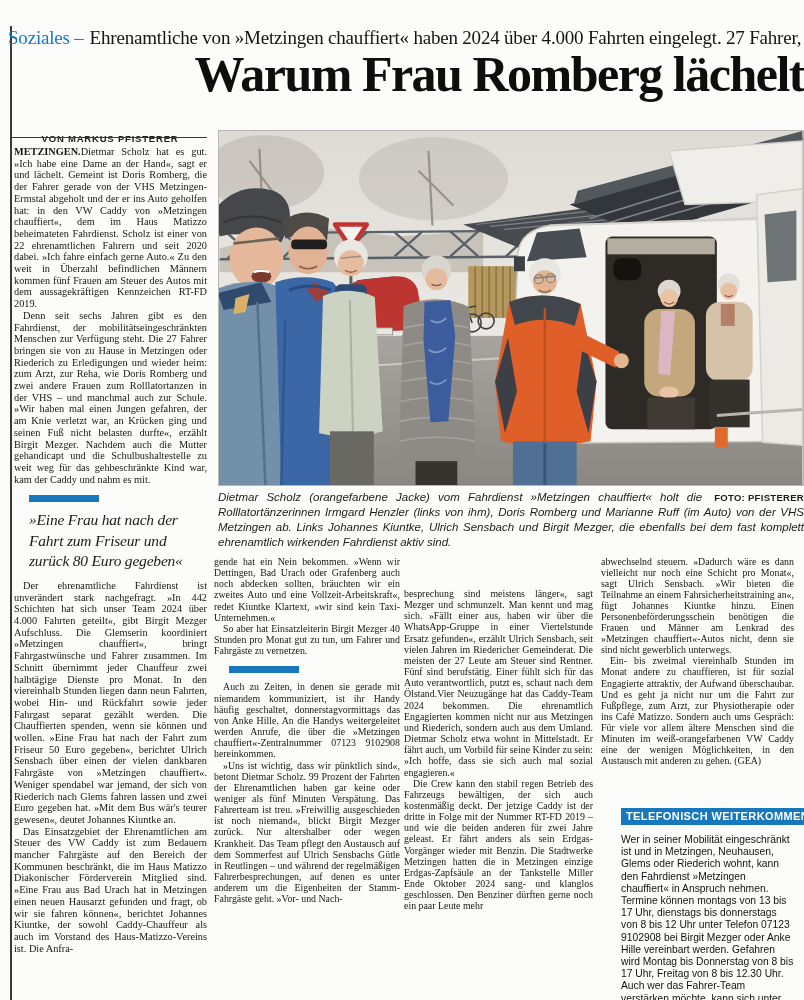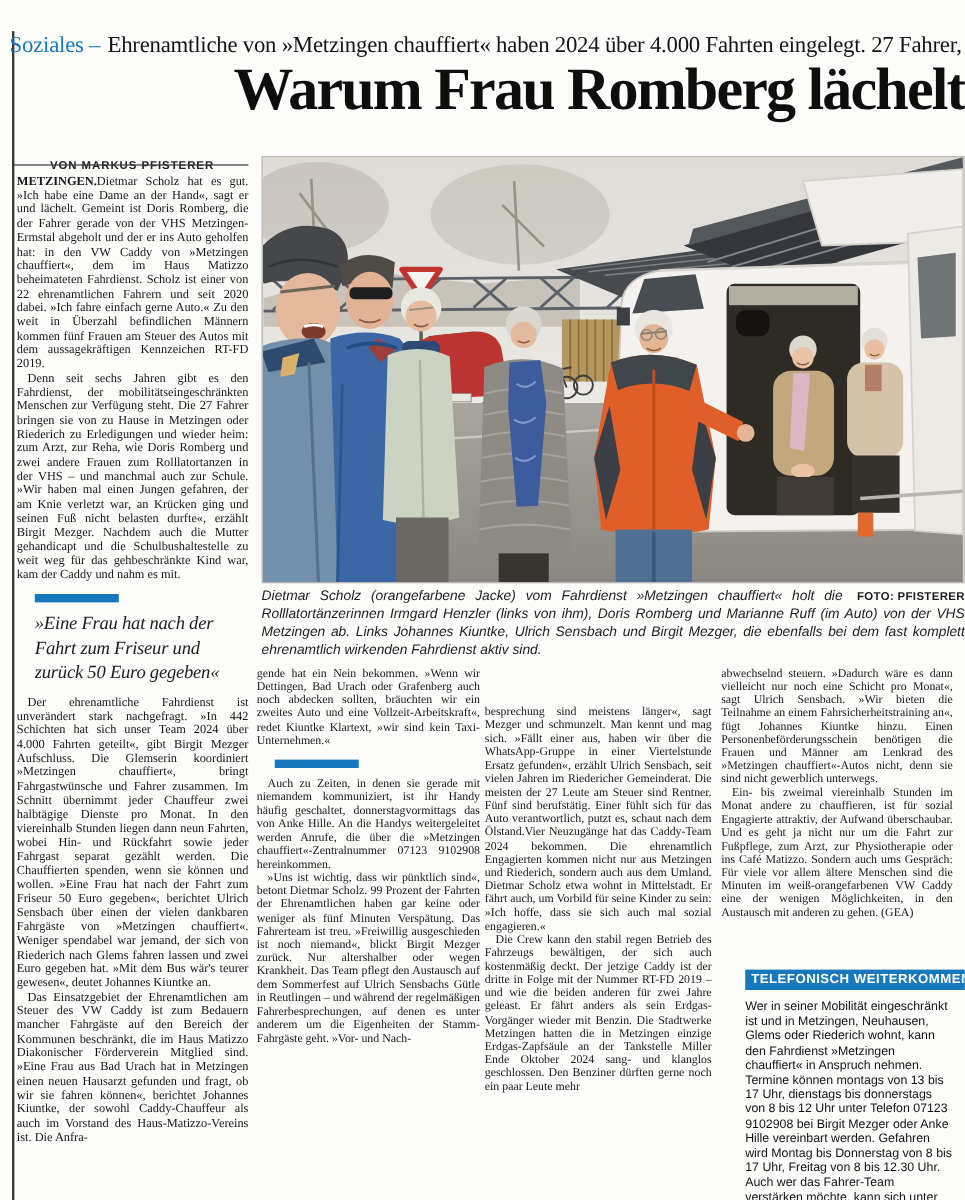--- a/index.html
+++ b/index.html
@@ -261,28 +261,29 @@
 <div class="caption">
   <span class="credit">FOTO: PFISTERER</span>
   <span>Dietmar Scholz (orangefarbene Jacke) vom Fahrdienst »Metzingen chauffiert« holt die Rolllatortänzerinnen Irmgard Henzler (links von ihm), Doris Romberg und Marianne Ruff (im Auto) von der VHS Metzingen ab. Links Johannes Kiuntke, Ulrich Sensbach und Birgit Mezger, die ebenfalls bei dem fast komplett ehrenamtlich wirkenden Fahrdienst aktiv sind.</span>
 </div>
 
 <div class="col" id="col1">
   <p class="flush"><span class="lead">METZINGEN.</span><span>Dietmar Scholz hat es gut. »Ich habe eine Dame an der Hand«, sagt er und lächelt. Gemeint ist Doris Romberg, die der Fahrer gerade von der VHS Metzingen-Ermstal abgeholt und der er ins Auto geholfen hat: in den VW Caddy von »Metzingen chauffiert«, dem im Haus Matizzo beheimateten Fahrdienst. Scholz ist einer von 22 ehrenamtlichen Fahrern und seit 2020 dabei. »Ich fahre einfach gerne Auto.« Zu den weit in Überzahl befindlichen Männern kommen fünf Frauen am Steuer des Autos mit dem aussagekräftigen Kennzeichen RT-FD 2019.</span></p>
   <p>Denn seit sechs Jahren gibt es den Fahrdienst, der mobilitätseingeschränkten Menschen zur Verfügung steht. Die 27 Fahrer bringen sie von zu Hause in Metzingen oder Riederich zu Erledigungen und wieder heim: zum Arzt, zur Reha, wie Doris Romberg und zwei andere Frauen zum Rolllatortanzen in der VHS – und manchmal auch zur Schule. »Wir haben mal einen Jungen gefahren, der am Knie verletzt war, an Krücken ging und seinen Fuß nicht belasten durfte«, erzählt Birgit Mezger. Nachdem auch die Mutter gehandicapt und die Schulbushaltestelle zu weit weg für das gehbeschränkte Kind war, kam der Caddy und nahm es mit.</p>
   <div class="pullquote">
     <div class="pq-bar"></div>
-    <div class="pq-text">»Eine Frau hat nach der Fahrt zum Friseur und zurück 50 Euro gegeben«</div>
+    <div class="pq-text">»Eine Frau hat nach der Fahrt zum Friseur und zurück 80 Euro gegeben«</div>
   </div>
   <p>Der ehrenamtliche Fahrdienst ist unverändert stark nachgefragt. »In 442 Schichten hat sich unser Team 2024 über 4.000 Fahrten geteilt«, gibt Birgit Mezger Aufschluss. Die Glemserin koordiniert »Metzingen chauffiert«, bringt Fahrgastwünsche und Fahrer zusammen. Im Schnitt übernimmt jeder Chauffeur zwei halbtägige Dienste pro Monat. In den viereinhalb Stunden liegen dann neun Fahrten, wobei Hin- und Rückfahrt sowie jeder Fahrgast separat gezählt werden. Die Chauffierten spenden, wenn sie können und wollen. »Eine Frau hat nach der Fahrt zum Friseur 50 Euro gegeben«, berichtet Ulrich Sensbach über einen der vielen dankbaren Fahrgäste von »Metzingen chauffiert«. Weniger spendabel war jemand, der sich von Riederich nach Glems fahren lassen und zwei Euro gegeben hat. »Mit dem Bus wär's teurer gewesen«, deutet Johannes Kiuntke an.</p>
   <p>Das Einsatzgebiet der Ehrenamtlichen am Steuer des VW Caddy ist zum Bedauern mancher Fahrgäste auf den Bereich der Kommunen beschränkt, die im Haus Matizzo Diakonischer Förderverein Mitglied sind. »Eine Frau aus Bad Urach hat in Metzingen einen neuen Hausarzt gefunden und fragt, ob wir sie fahren können«, berichtet Johannes Kiuntke, der sowohl Caddy-Chauffeur als auch im Vorstand des Haus-Matizzo-Vereins ist. Die Anfra-</p>
 </div>
 
 <div class="col" id="col2">
   <p class="flush">gende hat ein Nein bekommen. »Wenn wir Dettingen, Bad Urach oder Grafenberg auch noch abdecken sollten, bräuchten wir ein zweites Auto und eine Vollzeit-Arbeitskraft«, redet Kiuntke Klartext, »wir sind kein Taxi-Unternehmen.«</p>
+  <p>So aber hat Einsatzleiterin Birgit Mezger 40 Stunden pro Monat gut zu tun, um Fahrer und Fahrgäste zu vernetzen.</p>
   <div class="pullquote">
     <div class="pq-bar"></div>
   </div>
   <p>Auch zu Zeiten, in denen sie gerade mit niemandem kommuniziert, ist ihr Handy häufig geschaltet, donnerstagvormittags das von Anke Hille. An die Handys weitergeleitet werden Anrufe, die über die »Metzingen chauffiert«-Zentralnummer 07123 9102908 hereinkommen.</p>
   <p>»Uns ist wichtig, dass wir pünktlich sind«, betont Dietmar Scholz. 99 Prozent der Fahrten der Ehrenamtlichen haben gar keine oder weniger als fünf Minuten Verspätung. Das Fahrerteam ist treu. »Freiwillig ausgeschieden ist noch niemand«, blickt Birgit Mezger zurück. Nur altershalber oder wegen Krankheit. Das Team pflegt den Austausch auf dem Sommerfest auf Ulrich Sensbachs Gütle in Reutlingen – und während der regelmäßigen Fahrerbesprechungen, auf denen es unter anderem um die Eigenheiten der Stamm-Fahrgäste geht. »Vor- und Nach-</p>
 </div>
 
 <div class="col" id="col3">
   <p class="flush">besprechung sind meistens länger«, sagt Mezger und schmunzelt. Man kennt und mag sich. »Fällt einer aus, haben wir über die WhatsApp-Gruppe in einer Viertelstunde Ersatz gefunden«, erzählt Ulrich Sensbach, seit vielen Jahren im Riedericher Gemeinderat. Die meisten der 27 Leute am Steuer sind Rentner. Fünf sind berufstätig. Einer fühlt sich für das Auto verantwortlich, putzt es, schaut nach dem Ölstand.Vier Neuzugänge hat das Caddy-Team 2024 bekommen. Die ehrenamtlich Engagierten kommen nicht nur aus Metzingen und Riederich, sondern auch aus dem Umland. Dietmar Scholz etwa wohnt in Mittelstadt. Er fährt auch, um Vorbild für seine Kinder zu sein: »Ich hoffe, dass sie sich auch mal sozial engagieren.«</p>
   <p>Die Crew kann den stabil regen Betrieb des Fahrzeugs bewältigen, der sich auch kostenmäßig deckt. Der jetzige Caddy ist der dritte in Folge mit der Nummer RT-FD 2019 – und wie die beiden anderen für zwei Jahre geleast. Er fährt anders als sein Erdgas-Vorgänger wieder mit Benzin. Die Stadtwerke Metzingen hatten die in Metzingen einzige Erdgas-Zapfsäule an der Tankstelle Miller Ende Oktober 2024 sang- und klanglos geschlossen. Den Benziner dürften gerne noch ein paar Leute mehr</p>

